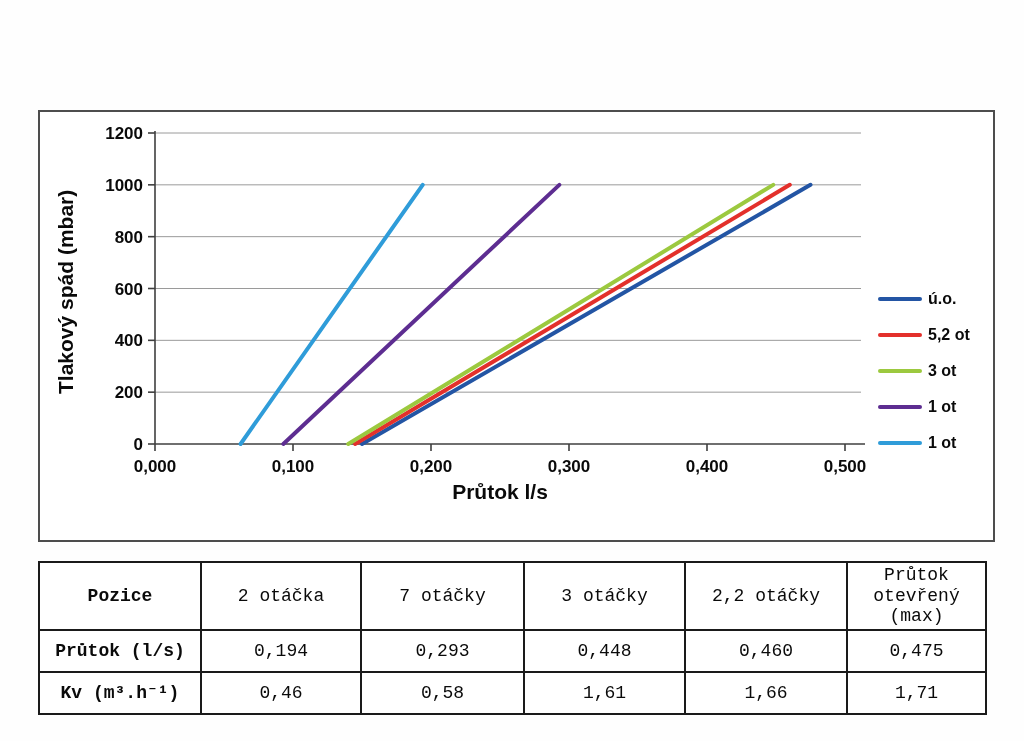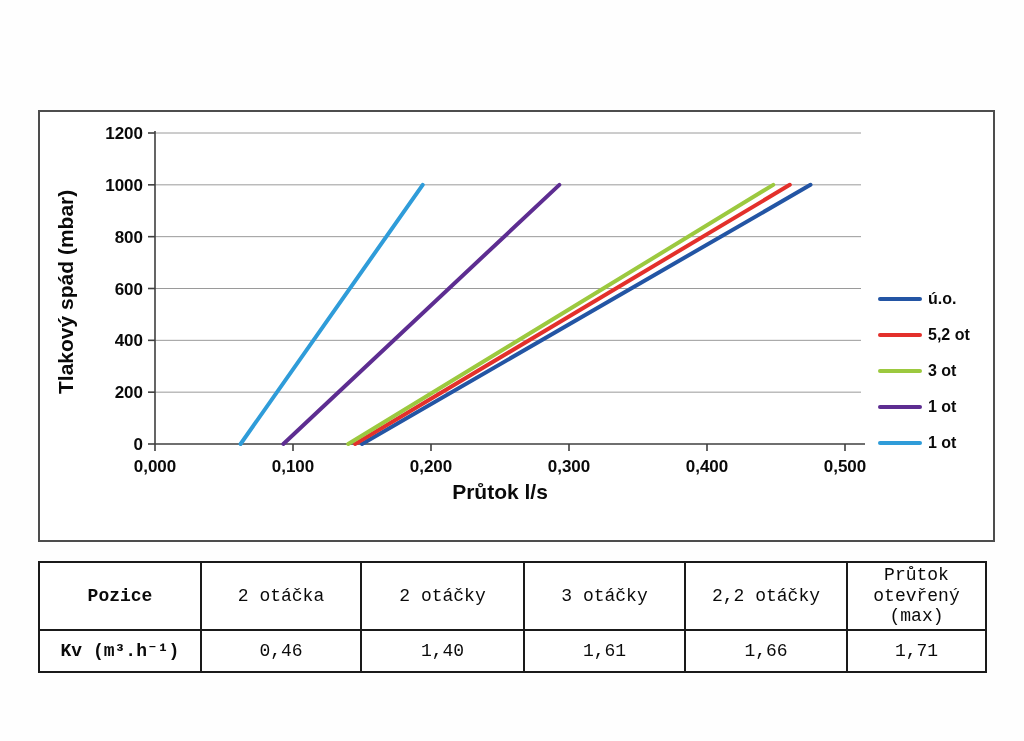--- a/index.html
+++ b/index.html
@@ -126,31 +126,39 @@
         <col style="width:160px">
         <col style="width:163px">
       <col style="width:161px">
         <col style="width:162px">
         <col style="width:139px">
     </colgroup>
     <thead>
         <tr>
           <th class="bold">Pozice</th>
           <th>2 otáčka</th>
-          <th>2 otáčky</th>
+          <th>7 otáčky</th>
           <th>3 otáčky</th>
           <th>2,2 otáčky</th>
           <th>Průtok otevřený (max)</th>
         </tr>
       </thead>
     <tbody>
         <tr>
+          <td class="bold">Průtok (l/s)</td>
+          <td>0,194</td>
+          <td>0,293</td>
+          <td>0,448</td>
+          <td>0,460</td>
+          <td>0,475</td>
+        </tr>
+        <tr>
           <td class="bold">Kv (m³.h⁻¹)</td>
           <td>0,46</td>
-          <td>1,40</td>
+          <td>0,58</td>
           <td>1,61</td>
           <td>1,66</td>
           <td>1,71</td>
         </tr>
       </tbody>
   </table>
 
 </div>
 
 </body></html>

